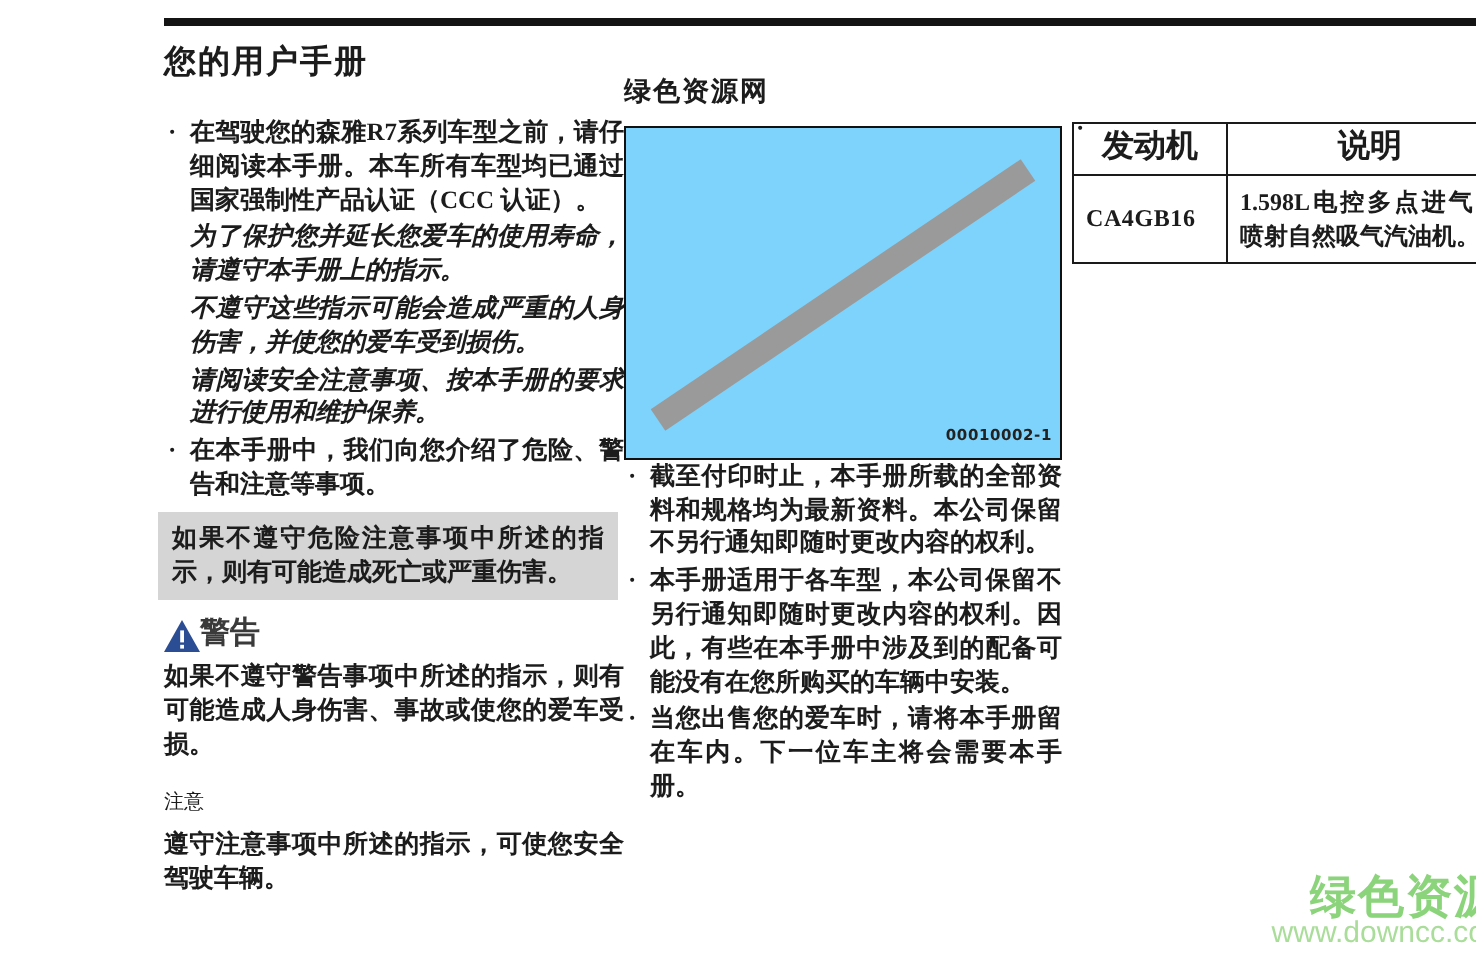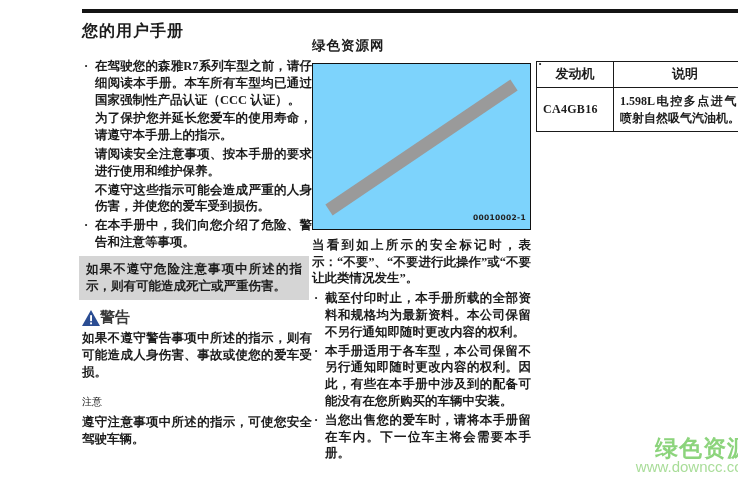--- a/index.html
+++ b/index.html
@@ -12,21 +12,21 @@
   .top-rule { position:absolute; left:38px; top:9px; width:668px; height:4px; background:#141414; }
   .page-title { position:absolute; left:38px; top:21px; font-size:16px; font-weight:700; letter-spacing:1px; }
 
   .col { position:absolute; font-size:12.5px; line-height:16.8px; font-weight:600; text-align:justify; }
   .col-left   { left:38px;  top:58px; width:230px; }
   .col-middle { left:268px; top:38px; width:219px; }
   .col-right  { left:492px; top:56px; width:221px; }
 
   .para { position:relative; padding-left:13px; margin-bottom:2px; }
   .para .bullet { position:absolute; left:2px; top:0; }
-  .para.cont { margin-top:2px; }
+  .para.cont { margin-top:2px;font-style:italic; }
 
   .danger-box {
     margin-top:5px; margin-left:-3px; width:230px;
     background:#d5d5d5; padding:5px 7px 6px 7px;
   }
   .danger-heading { font-size:13px; font-weight:700; margin-bottom:2px; }
   .danger-heading .tri { font-size:12px; }
   .danger-body { font-weight:700; }
 
   .warning-section { margin-top:9px; }
@@ -42,21 +42,21 @@
   }
   .figure-code {
     position:absolute; right:4px; bottom:2px;
     font-family:"DejaVu Sans","Liberation Sans",sans-serif;
     font-size:7.5px; font-weight:700; color:#222; letter-spacing:0.3px;
   }
   .caption { margin-top:7px; margin-bottom:3px; }
 
   .engine-table { border-collapse:collapse; margin-top:5px; width:221px; }
   .engine-table th, .engine-table td { border:1.4px solid #1a1a1a; }
-  .engine-table th { font-size:13px; font-weight:700; text-align:center; padding:4px 2px; }
+  .engine-table th { font-size:16px; font-weight:700; text-align:center; padding:4px 2px; }
   .engine-table td { font-size:12px; padding:5px 6px; vertical-align:middle; }
   .engine-table .c1 { width:77px; }
   .engine-table td.c1 { font-weight:600; letter-spacing:0.3px; }
 
   .watermark-name {
     position:absolute; right:7px; top:433px;
     font-family:Liberation Sans, sans-serif;
     font-size:23px; font-weight:700; color:#8cd47c; letter-spacing:1px;
   }
   .watermark-url {
@@ -79,24 +79,24 @@
 
   <div class="col col-left">
     <div class="para">
       <span class="bullet">·</span>
       <span>在驾驶您的森雅R7系列车型之前，请仔细阅读本手册。本车所有车型均已通过国家强制性产品认证（CCC 认证）。</span>
     </div>
     <div class="para cont">
       <span>为了保护您并延长您爱车的使用寿命，请遵守本手册上的指示。</span>
     </div>
     <div class="para cont">
-      <span>请阅读安全注意事项、按本手册的要求进行使用和维护保养。</span>
+      <span>不遵守这些指示可能会造成严重的人身伤害，并使您的爱车受到损伤。</span>
     </div>
     <div class="para cont">
-      <span>不遵守这些指示可能会造成严重的人身伤害，并使您的爱车受到损伤。</span>
+      <span>请阅读安全注意事项、按本手册的要求进行使用和维护保养。</span>
     </div>
     <div class="para">
       <span class="bullet">·</span>
       <span>在本手册中，我们向您介绍了危险、警告和注意等事项。</span>
     </div>
 
     <div class="danger-box">
       <div class="danger-body">如果不遵守危险注意事项中所述的指示，则有可能造成死亡或严重伤害。</div>
     </div>
 
@@ -123,21 +123,20 @@
   <div class="col col-middle">
     <div class="section-heading">绿色资源网</div>
 
     <div class="figure-frame">
       <svg width="216" height="164" viewBox="0 0 216 164">
         <line x1="16" y1="146" x2="201" y2="21" stroke="#9a9a9a" stroke-width="13" stroke-linecap="butt"></line>
       </svg>
       <span class="figure-code">00010002-1</span>
     </div>
 
-    <div class="caption">当看到如上所示的安全标记时，表示：“不要”、“不要进行此操作”或“不要让此类情况发生”。</div>
 
     <div class="para">
       <span class="bullet">·</span>
       <span>截至付印时止，本手册所载的全部资料和规格均为最新资料。本公司保留不另行通知即随时更改内容的权利。</span>
     </div>
     <div class="para">
       <span class="bullet">·</span>
       <span>本手册适用于各车型，本公司保留不另行通知即随时更改内容的权利。因此，有些在本手册中涉及到的配备可能没有在您所购买的车辆中安装。</span>
     </div>
     <div class="para">

